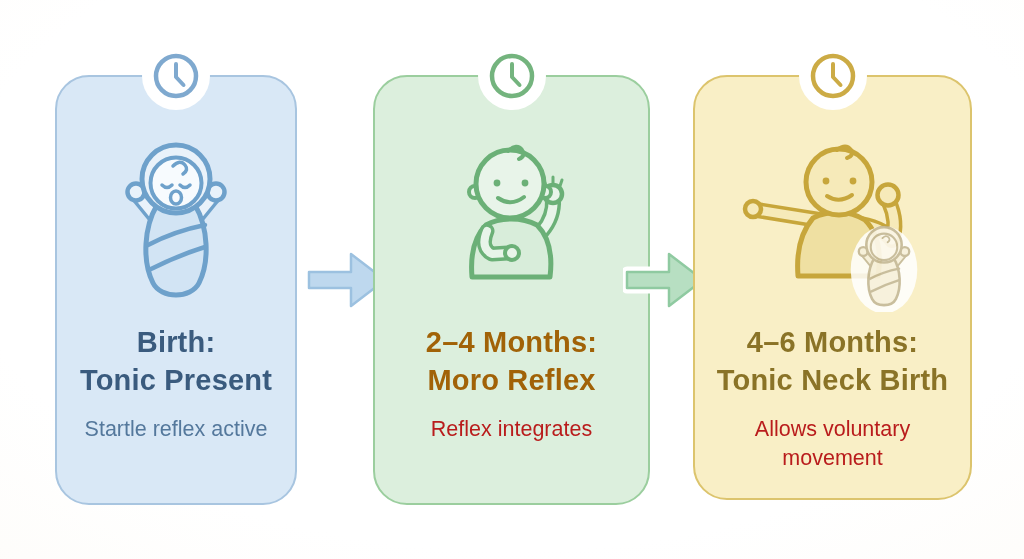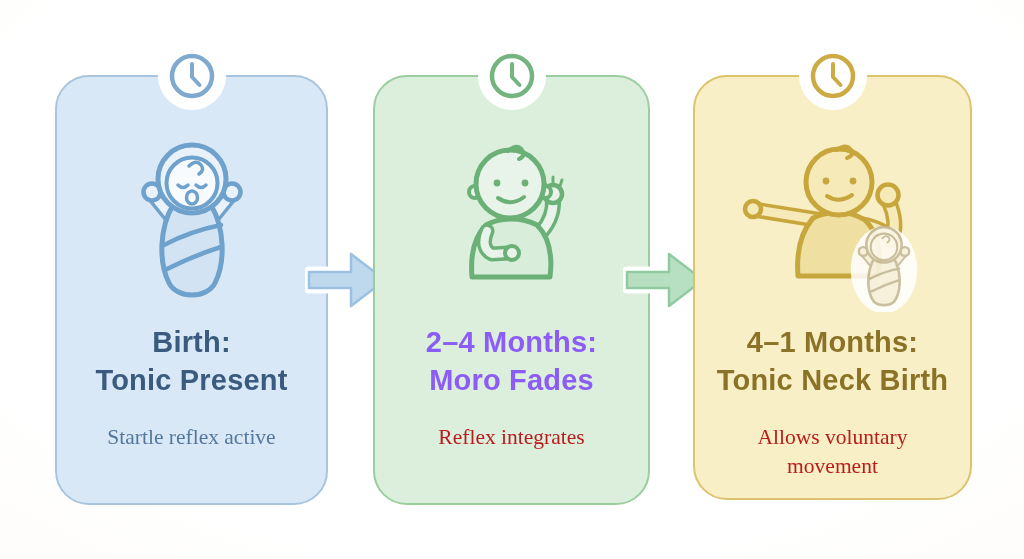--- a/index.html
+++ b/index.html
@@ -2,46 +2,46 @@
 <html><head>
 <meta charset="utf-8">
 <style>
   html,body{margin:0;padding:0;background:#ffffff;}
   .canvas{
     position:relative;width:1024px;height:559px;overflow:hidden;
     background:radial-gradient(120% 130% at 50% 40%, #ffffff 45%, #fbf8f1 100%);
     font-family:"Liberation Sans", sans-serif;
   }
   .card{position:absolute;border-radius:34px;border:2px solid;box-sizing:border-box;}
-  .card--blue {left:55px;top:75px;width:273px;height:430px;background:#d9e8f6;border-color:#a8c5e0;}
+  .card--blue {left:55px;top:75px;width:242px;height:430px;background:#d9e8f6;border-color:#a8c5e0;}
   .card--green{left:373px;top:75px;width:277px;height:430px;background:#dcefdd;border-color:#9bce9e;}
   .card--gold {left:693px;top:75px;width:279px;height:425px;background:#f9efc6;border-color:#dcc46d;}
 
   .clock-badge{
     position:absolute;top:-35px;left:50%;transform:translateX(-50%);
     width:68px;height:68px;background:#ffffff;border-radius:50%;
     display:flex;align-items:center;justify-content:center;
   }
   .stage-icon{position:absolute;left:50%;transform:translateX(-50%);}
   .icon-pos-1{top:62px;}
   .icon-pos-2{top:58px;}
   .icon-pos-3{top:63px;}
 
   .card-title{
     position:absolute;top:246px;left:0;right:0;margin:0;text-align:center;
     font-size:29px;font-weight:700;line-height:38px;letter-spacing:0.2px;
   }
   .t-line{display:block;}
   .card-subtitle{
-    position:absolute;top:338px;left:14px;right:14px;margin:8px;text-align:center;
-    font-size:21.5px;font-weight:400;line-height:29px;font-family:Liberation Serif, serif;
+    position:absolute;top:338px;left:14px;right:14px;margin:0;text-align:center;
+    font-size:21.5px;font-weight:400;line-height:29px;
   }
   .card--blue  .card-title{color:#3a5b7e;}
   .card--blue  .card-subtitle{color:#54789c;}
-  .card--green .card-title{color:#8b5cf6;}
+  .card--green .card-title{color:#a16207;}
   .card--green .card-subtitle{color:#b91c1c;}
   .card--gold  .card-title{color:#8a7327;}
   .card--gold  .card-subtitle{color:#b91c1c;}
 
   .connector{position:absolute;top:246px;}
   .connector--1{left:305px;}
   .connector--2{left:623px;}
 </style>
 </head>
 <body>
@@ -111,21 +111,21 @@
         <circle cx="68" cy="49" r="34" fill="#e8f4e9" stroke-width="5"></circle>
         <path d="M66 16 q9 -8 14 -1 q4 6 -3 9" stroke-width="4"></path>
         <circle cx="55" cy="48" r="3.4" fill="#6bb077" stroke="none"></circle>
         <circle cx="83" cy="48" r="3.4" fill="#6bb077" stroke="none"></circle>
         <path d="M56 63 Q69 72 82 62" stroke-width="4"></path>
       </g>
     </svg>
 
     <h2 class="card-title">
       <span class="t-line">2–4 Months:</span>
-      <span class="t-line">Moro Fades</span>
+      <span class="t-line">Moro Reflex</span>
     </h2>
     <p class="card-subtitle">Reflex integrates</p>
   </section>
 
   <svg class="connector connector--2" width="84" height="68" viewBox="0 0 84 68">
     <path d="M4 26 H46 V8 L80 34 L46 60 V42 H4 Z" fill="none" stroke="#ffffff" stroke-width="11" stroke-linejoin="round"></path>
     <path d="M4 26 H46 V8 L80 34 L46 60 V42 H4 Z" fill="#b7dfc2" stroke="#8fcaa1" stroke-width="2.5" stroke-linejoin="round"></path>
   </svg>
 
   <section class="card card--gold">
@@ -164,19 +164,19 @@
           <path d="M47 106 C64 97 84 90 104 86" stroke-width="4.5"></path>
           <path d="M50 130 C68 121 88 113 104 108" stroke-width="4.5"></path>
           <circle cx="75" cy="40" r="34" fill="#f7efd4" stroke-width="5"></circle>
           <circle cx="75" cy="44" r="25.5" fill="#fbf5e2" stroke-width="4"></circle>
           <path d="M72 27 q7 -7 12 -1 q4 5 -2 9" stroke-width="3.5"></path>
         </g>
       </g>
     </svg>
 
     <h2 class="card-title">
-      <span class="t-line">4–1 Months:</span>
+      <span class="t-line">4–6 Months:</span>
       <span class="t-line">Tonic Neck Birth</span>
     </h2>
     <p class="card-subtitle">Allows voluntary movement</p>
   </section>
 
 </div>
 
 </body></html>

